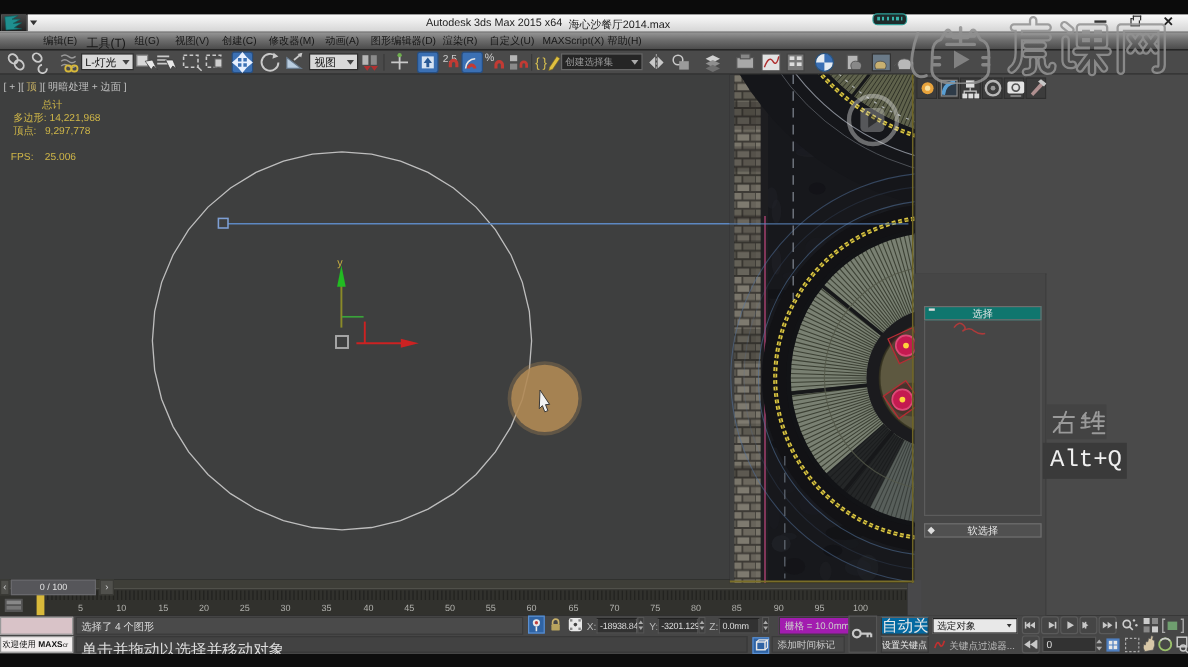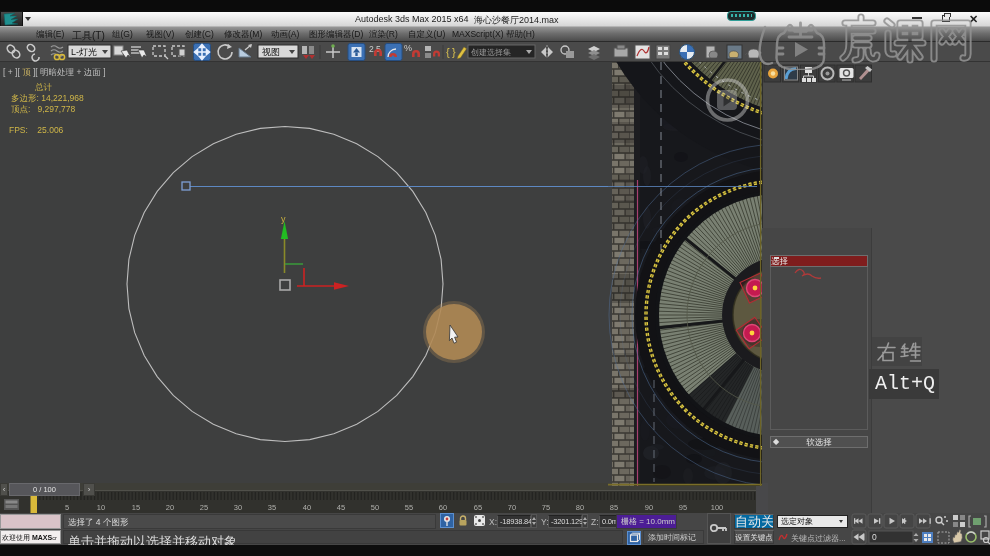--- a/index.html
+++ b/index.html
@@ -630,21 +630,21 @@
     <circle cx="65.5" cy="9.5" r="2" fill="#999"></circle>
     <rect x="77.5" y="4" width="14" height="10" rx="1.5" fill="#e4e4e4"></rect>
     <circle cx="84.5" cy="9" r="3" fill="none" stroke="#555" stroke-width="1.4"></circle>
     <path d="M80 16 h9" stroke="#bbb"></path>
     <path d="M97 14 L105 5 l2.5 2 L99 16 z" fill="#b09090"></path>
     <path d="M103 4 l5 4 l2 -2.5 l-4.5 -3.5 z" fill="#c8c8c8"></path>
   </svg>
 <div class="abs" style="left:762px;top:228px;width:110px;height:1px;background:#3c3c3c"></div>
 <div class="abs" style="left:871px;top:228px;width:1px;height:285px;background:#3c3c3c"></div>
 <div class="abs" style="left:762px;top:228px;width:109px;height:285px;background:#464646"></div>
-<div class="abs" style="left:770px;top:255px;width:98px;height:12px;background:#7f1d1d;border:1px solid #6e6e6e;font-size:8.5px;color:#e8e8e8;text-align:left;line-height:11px">选择</div>
+<div class="abs" style="left:770px;top:255px;width:98px;height:12px;background:#0f766e;border:1px solid #6e6e6e;font-size:8.5px;color:#e8e8e8;text-align:center;line-height:11px">选择</div>
 <div class="abs" style="left:774px;top:257px;width:5px;height:1.5px;background:#ddd"></div>
 <div class="abs" style="left:770px;top:267px;width:98px;height:163px;border:1px solid #5c5c5c;border-top:none"></div>
 <svg class="abs" style="left:790px;top:265px" width="40" height="22" viewBox="0 0 40 22">
     <path d="M5 8 q4 -6 8 -2 q3 3 -1 5 q6 -4 10 0 q4 3 9 2" fill="none" stroke="#c03838" stroke-width="1.3" opacity="0.85"></path>
   </svg>
 <div class="abs" style="left:770px;top:436px;width:98px;height:12px;background:#505050;border:1px solid #6e6e6e;font-size:8.5px;color:#e8e8e8;text-align:center;line-height:11px">软选择</div>
 <div class="abs" style="left:773px;top:437px;width:6px;height:9px;font-size:8px;color:#ddd">◆</div>
 <div class="abs" style="left:872px;top:337px;width:50px;height:29px;background:#434343"></div>
 <svg class="abs" style="left:877px;top:342px" width="44" height="21" viewBox="0 0 44 21">
     <g stroke="#9a9a9a" stroke-width="1.6" fill="none" stroke-linecap="round">
@@ -962,34 +962,34 @@
 <div class="abs" style="left:541px;top:517px;font-size:8.5px;color:#bbb">Y:</div>
 <div class="abs" style="left:548px;top:515px;width:34px;height:13px;background:#323232;border:1px solid #555;border-top-color:#222;font-size:7.5px;color:#ddd;line-height:12px;padding-left:2px;letter-spacing:-0.2px">-3201.129</div>
 <div class="abs" style="left:582px;top:514px;width:6px;height:14px;background:#3c3c3c;border:1px solid #555"></div>
 <div class="abs" style="left:583px;top:517px;width:0;height:0;border-left:2px solid transparent;border-right:2px solid transparent;border-bottom:3px solid #aaa"></div>
 <div class="abs" style="left:583px;top:522px;width:0;height:0;border-left:2px solid transparent;border-right:2px solid transparent;border-top:3px solid #aaa"></div>
 <div class="abs" style="left:591px;top:517px;font-size:8.5px;color:#bbb">Z:</div>
 <div class="abs" style="left:599px;top:515px;width:34px;height:13px;background:#323232;border:1px solid #555;border-top-color:#222;font-size:7.5px;color:#ddd;line-height:12px;padding-left:2px;letter-spacing:-0.2px">0.0mm</div>
 <div class="abs" style="left:635px;top:514px;width:6px;height:14px;background:#3c3c3c;border:1px solid #555"></div>
 <div class="abs" style="left:636px;top:517px;width:0;height:0;border-left:2px solid transparent;border-right:2px solid transparent;border-bottom:3px solid #aaa"></div>
 <div class="abs" style="left:636px;top:522px;width:0;height:0;border-left:2px solid transparent;border-right:2px solid transparent;border-top:3px solid #aaa"></div>
-<div class="abs" style="left:616px;top:514px;width:61px;height:15px;background:#4c1d95;border:1px solid #3a3a3a;font-size:8px;color:#ccc;line-height:14px;padding-left:4px">栅格 = 10.0mm</div>
+<div class="abs" style="left:649px;top:514px;width:61px;height:15px;background:#a21caf;border:1px solid #3a3a3a;font-size:8px;color:#ccc;line-height:14px;padding-left:4px">栅格 = 10.0mm</div>
 <div class="abs" style="left:627px;top:531px;width:14px;height:14px;background:#2f63a4;border:1px solid #5b8fd0"></div>
 <svg class="abs" style="left:627px;top:531px" width="14" height="14" viewBox="0 0 14 14">
     <rect x="3.5" y="4" width="7" height="6.5" fill="none" stroke="#e8e8e8" stroke-width="1.2"></rect>
     <path d="M3.5 4 l2 -1.8 h7 l-2 1.8 M12.5 2.2 v6.5 l-2 1.8" fill="none" stroke="#e8e8e8" stroke-width="1"></path>
   </svg>
 <div class="abs" style="left:643px;top:530px;width:61px;height:14px;background:#484848;border:1px solid #3a3a3a;font-size:8px;color:#ccc;line-height:13px;padding-left:4px">添加时间标记</div>
 <div class="abs" style="left:707px;top:513px;width:24px;height:31px;background:#3f3f3f;border:1px solid #555"></div>
 <svg class="abs" style="left:709px;top:521px" width="20" height="14" viewBox="0 0 20 14">
     <circle cx="5" cy="7" r="3.2" fill="none" stroke="#c8c8c8" stroke-width="1.8"></circle>
     <path d="M8 7 h9 M14 7 v3 M17 7 v3" stroke="#c8c8c8" stroke-width="1.8"></path>
   </svg>
 <div class="abs" style="left:734px;top:514px;width:40px;height:15px;background:#0369a1;border:1px solid #3a3a3a;border-top-color:#666;font-size:13px;color:#e8e8e8;text-align:center;white-space:nowrap;overflow:hidden;line-height:14px">自动关键点</div>
-<div class="abs" style="left:734px;top:530px;width:40px;height:14px;background:#4e4e4e;border:1px solid #3a3a3a;border-top-color:#666;font-size:7.5px;color:#e8e8e8;text-align:center;white-space:nowrap;overflow:hidden;line-height:13px">设置关键点</div>
+<div class="abs" style="left:734px;top:530px;width:40px;height:14px;background:#4e4e4e;border:1px solid #3a3a3a;border-top-color:#666;font-size:7.5px;color:#e8e8e8;text-align:left;white-space:nowrap;overflow:hidden;line-height:13px">设置关键点</div>
 <div class="abs" style="left:777px;top:515px;width:71px;height:13px;background:#e8e8e8;border:1px solid #222;font-size:8px;color:#111;line-height:12px;padding-left:3px">选定对象</div>
 <div class="abs" style="left:839px;top:520px;width:0;height:0;border-left:2.5px solid transparent;border-right:2.5px solid transparent;border-top:3.5px solid #333"></div>
 <svg class="abs" style="left:778px;top:531px" width="12" height="12" viewBox="0 0 12 12">
     <path d="M1 9 q2 -7 4 -3 t4 -3" fill="none" stroke="#c03030" stroke-width="1.4"></path>
   </svg>
 <div class="abs" style="left:791px;top:533px;font-size:8px;color:#bbb">关键点过滤器...</div>
 <svg class="abs" style="left:850px;top:513px" width="140" height="32" viewBox="0 0 140 32">
     <rect x="2" y="1" width="14" height="14" rx="2" fill="#454545" stroke="#5a5a5a"></rect>
     <rect x="18" y="1" width="14" height="14" rx="2" fill="#454545" stroke="#5a5a5a"></rect>
     <rect x="34" y="1" width="14" height="14" rx="2" fill="#454545" stroke="#5a5a5a"></rect>

